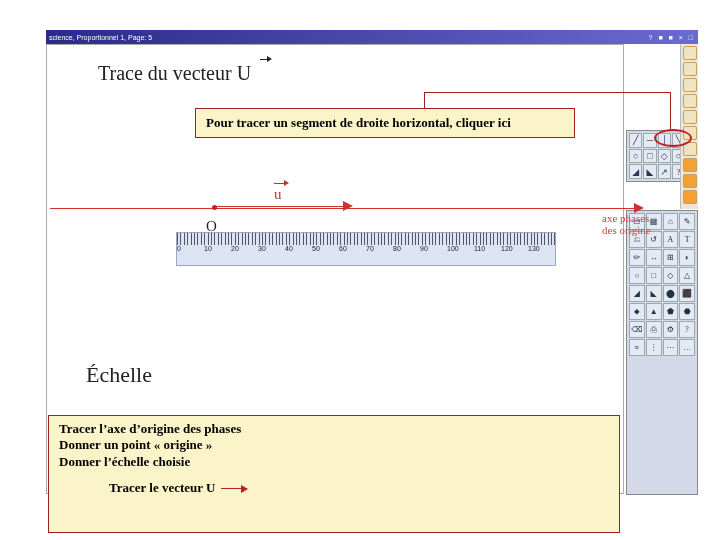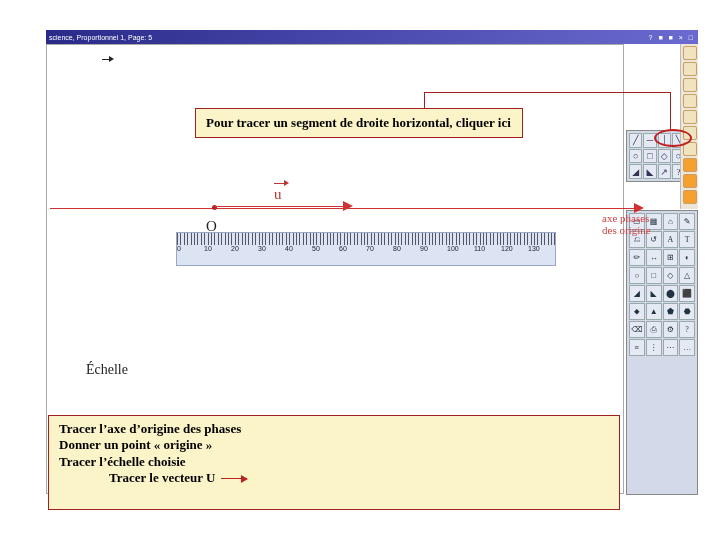--- a/index.html
+++ b/index.html
@@ -39,30 +39,30 @@
     position: absolute;
     background: #fbf4c8;
     border: 1.5px solid #a02020;
     padding: 6px 10px;
     font-size: 13px;
     font-weight: bold;
     color: #000;
   }
   .callout-top {
     left: 195px; top: 108px;
-    width: 328px;
+    width: 380px;
   }
   .callout-bottom {
     left: 48px; top: 415px;
-    width: 572px; height: 95px;
+    width: 572px; height: 118px;
     padding: 5px 10px;
     font-size: 13px;
     line-height: 1.25;
   }
-  .indent { margin-left: 50px; font-weight: bold; }
+  .indent { margin-left: 50px; margin-top: 10px; font-weight: bold; }
   .leader {
     position: absolute;
     border-top: 1.5px solid #a02020;
   }
   .leader-v {
     position: absolute;
     border-left: 1.5px solid #a02020;
   }
   .tool-palette {
     position: absolute;
@@ -199,21 +199,21 @@
   .hand-axis {
     position: absolute;
     left: 602px; top: 213px;
     font-size: 11px;
     color: #c44;
     line-height: 1.05;
   }
   .hand-echelle {
     position: absolute;
     left: 86px; top: 362px;
-    font-size: 14px;
+    font-size: 22px;
     line-height: 1.2;
   }
   .small-arrow {
     display: inline-block;
     width: 26px; height: 0;
     border-top: 1.5px solid #b22;
     position: relative;
     vertical-align: middle;
     margin-left: 6px;
   }
@@ -248,20 +248,21 @@
 <body>
 
 <div class="titlebar">
   <span>science, Proportionnel 1, Page: 5</span>
   <span class="right">? ■ ■ × □</span>
 </div>
 
 <div class="canvas"></div>
 
 <div class="handwriting hand-top">
+  <span>Trace du vecteur U</span>
   <span class="overbar" style="margin-left:4px;">&nbsp;</span>
 </div>
 
 <div class="callout callout-top">
   <span>Pour tracer un segment de droite horizontal, cliquer ici</span>
 </div>
 
 <div class="leader-v" style="left:424px; top:92px; height:16px;"></div>
 <div class="leader" style="left:424px; top:92px; width:246px;"></div>
 <div class="leader-v" style="left:670px; top:92px; height:42px;"></div>
@@ -365,17 +366,17 @@
     </div>
 </div>
 
 <div class="handwriting hand-echelle">
   <div>Échelle</div>
 </div>
 
 <div class="callout callout-bottom">
   <div>Tracer l’axe d’origine des phases</div>
   <div>Donner un point « origine »</div>
-  <div>Tracer l’échelle choisie</div>
+  <div>Donner l’échelle choisie</div>
   <div class="indent">
     <span>Tracer le vecteur U</span><span class="small-arrow"></span>
   </div>
 </div>
 
 </body></html>

